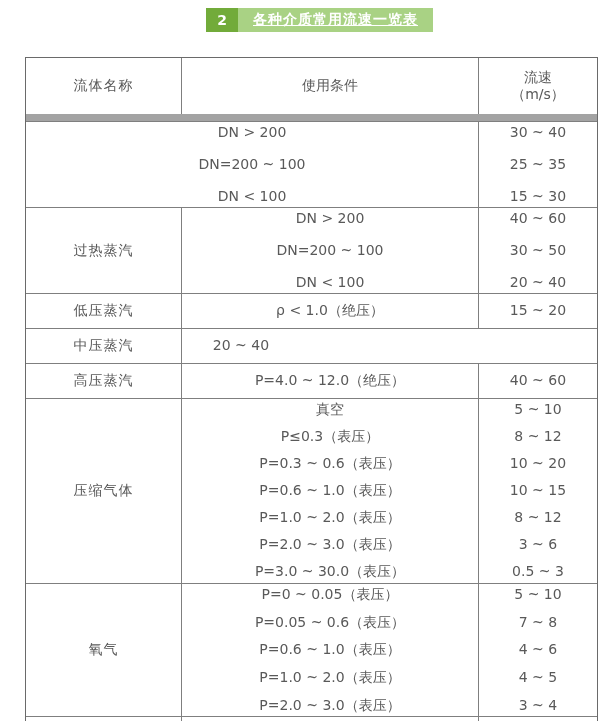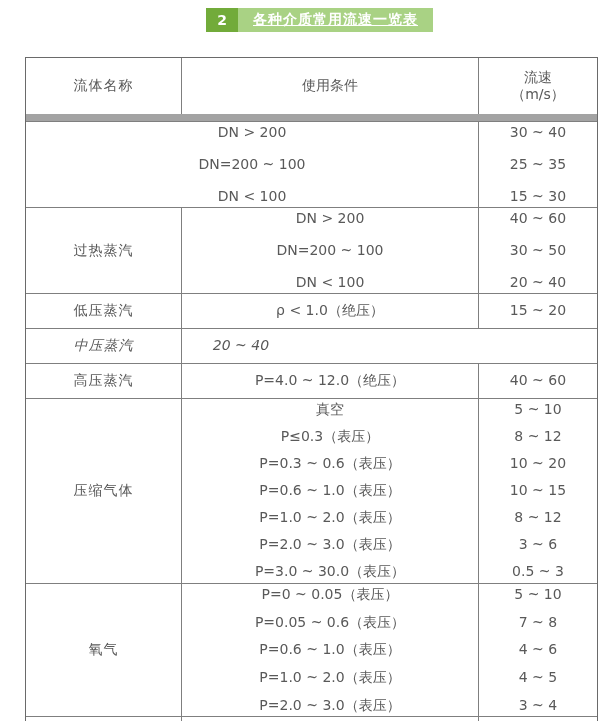--- a/index.html
+++ b/index.html
@@ -82,21 +82,21 @@
       </div>
       <div class="row group" style="height: 34px;">
         <div class="cell c1">低压蒸汽</div>
         <div class="cell c2">
           <div>ρ &lt; 1.0（绝压）</div>
         </div>
         <div class="cell c3">
           <div>15 ~ 20</div>
         </div>
       </div>
-      <div class="row group" style="height: 34px; font-style: italic;">
+      <div class="row group" style="height: 34px;">
         <div class="cell c1">中压蒸汽</div>
         <div class="cell c3">
           <div>20 ~ 40</div>
         </div>
       </div>
       <div class="row group" style="height: 34px;">
         <div class="cell c1">高压蒸汽</div>
         <div class="cell c2">
           <div>P=4.0 ~ 12.0（绝压）</div>
         </div>

